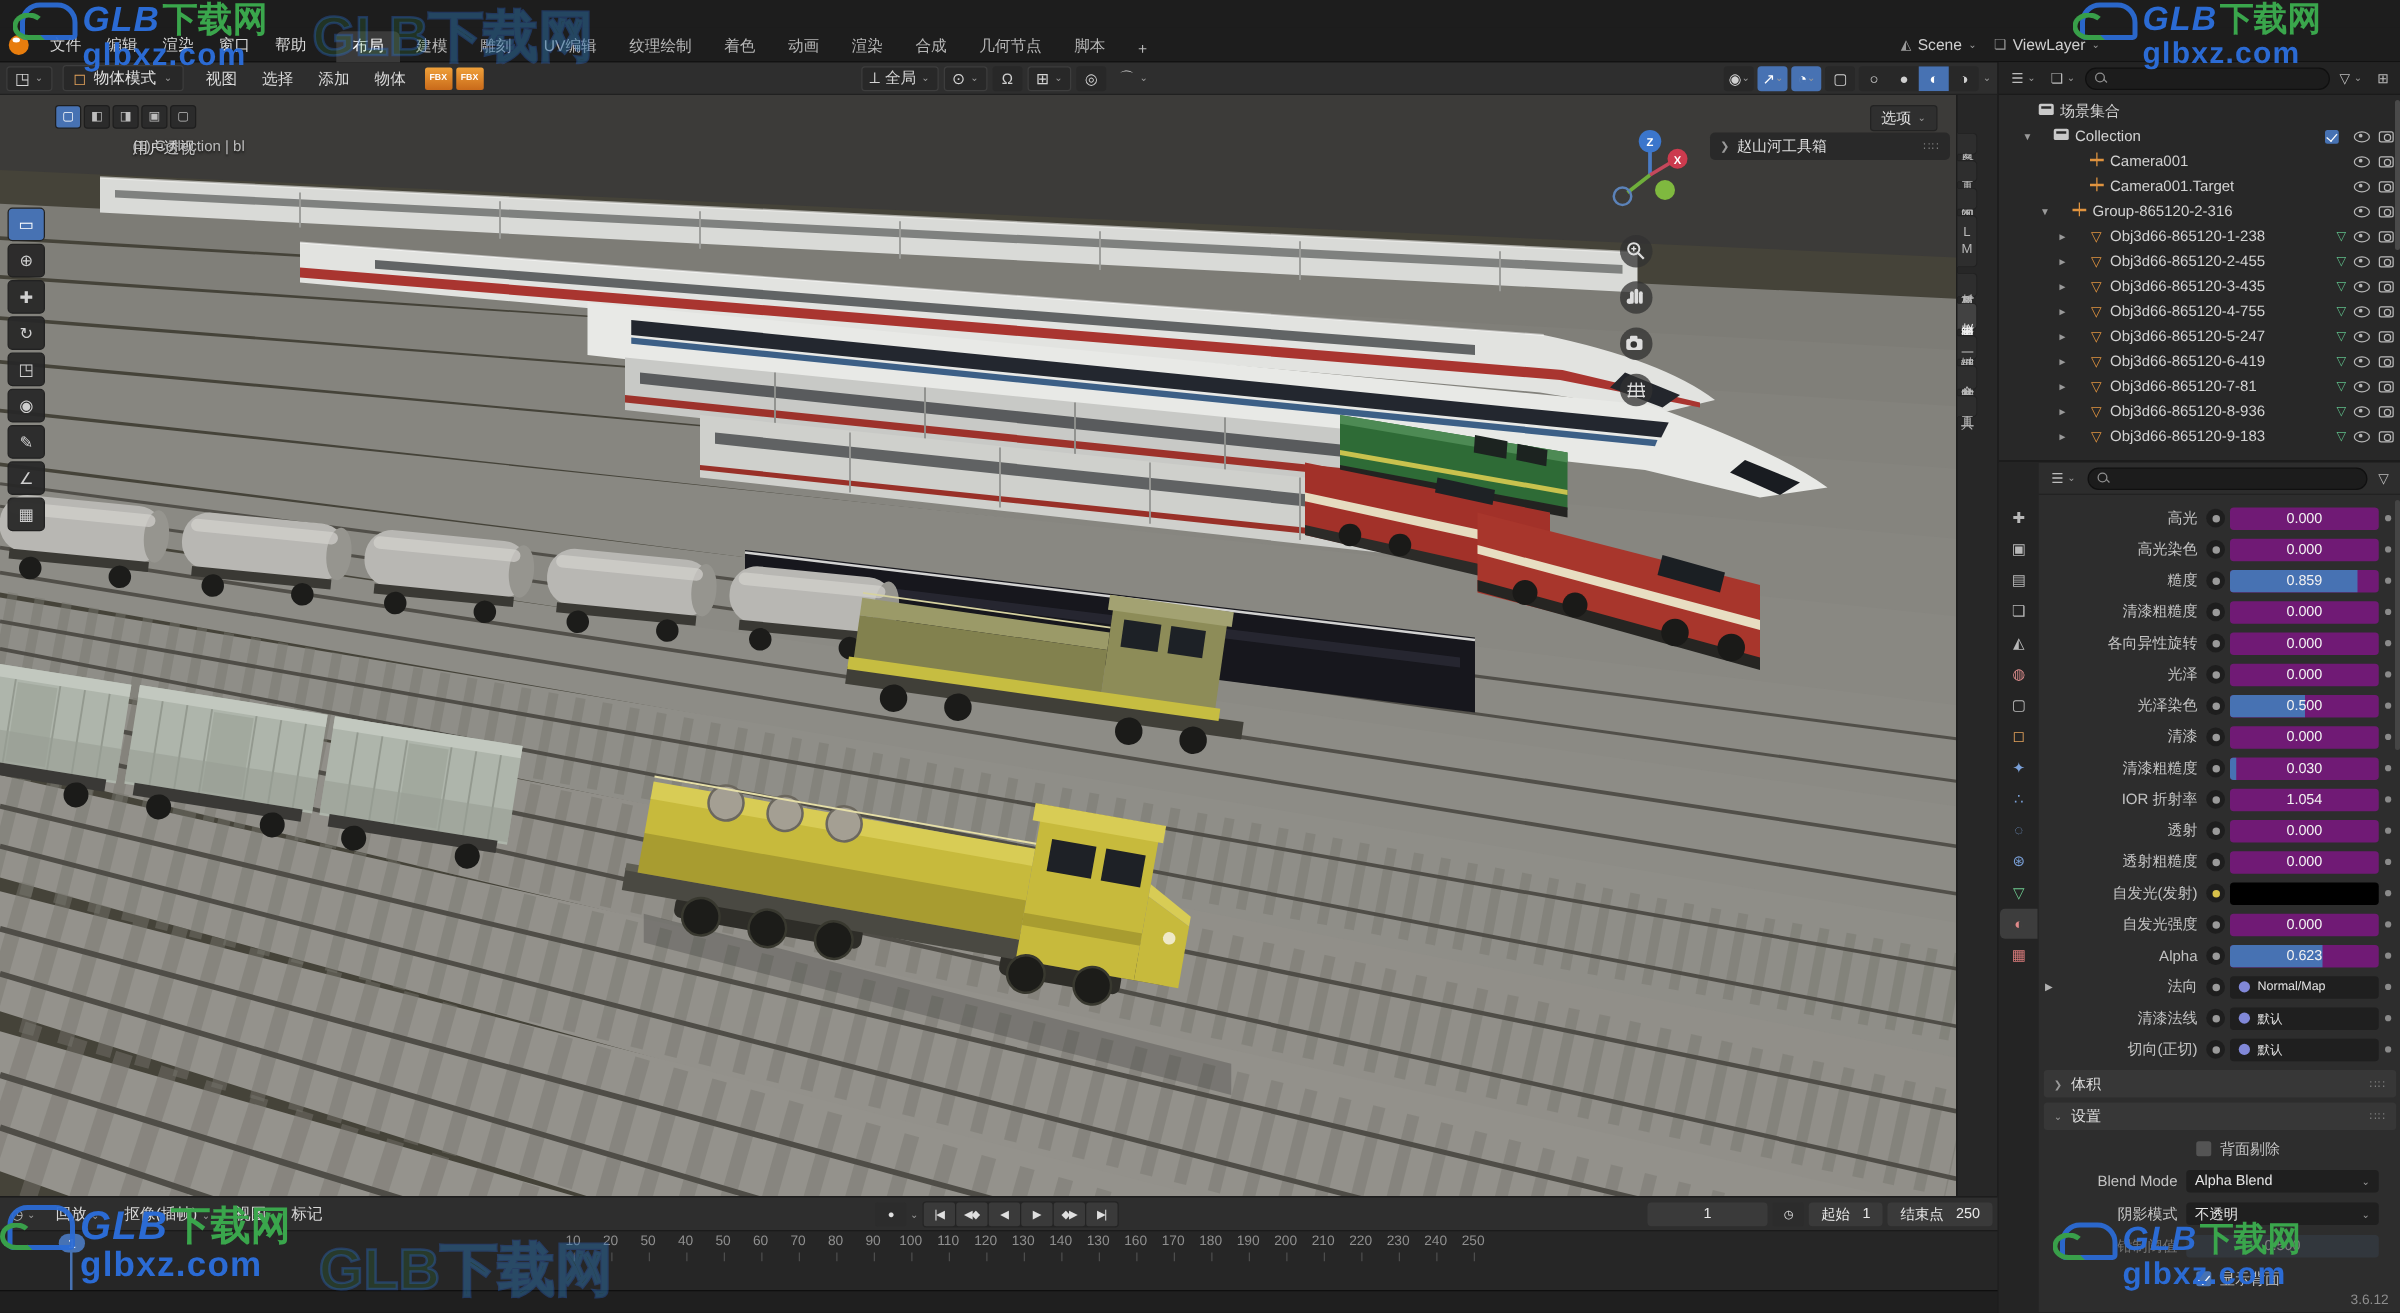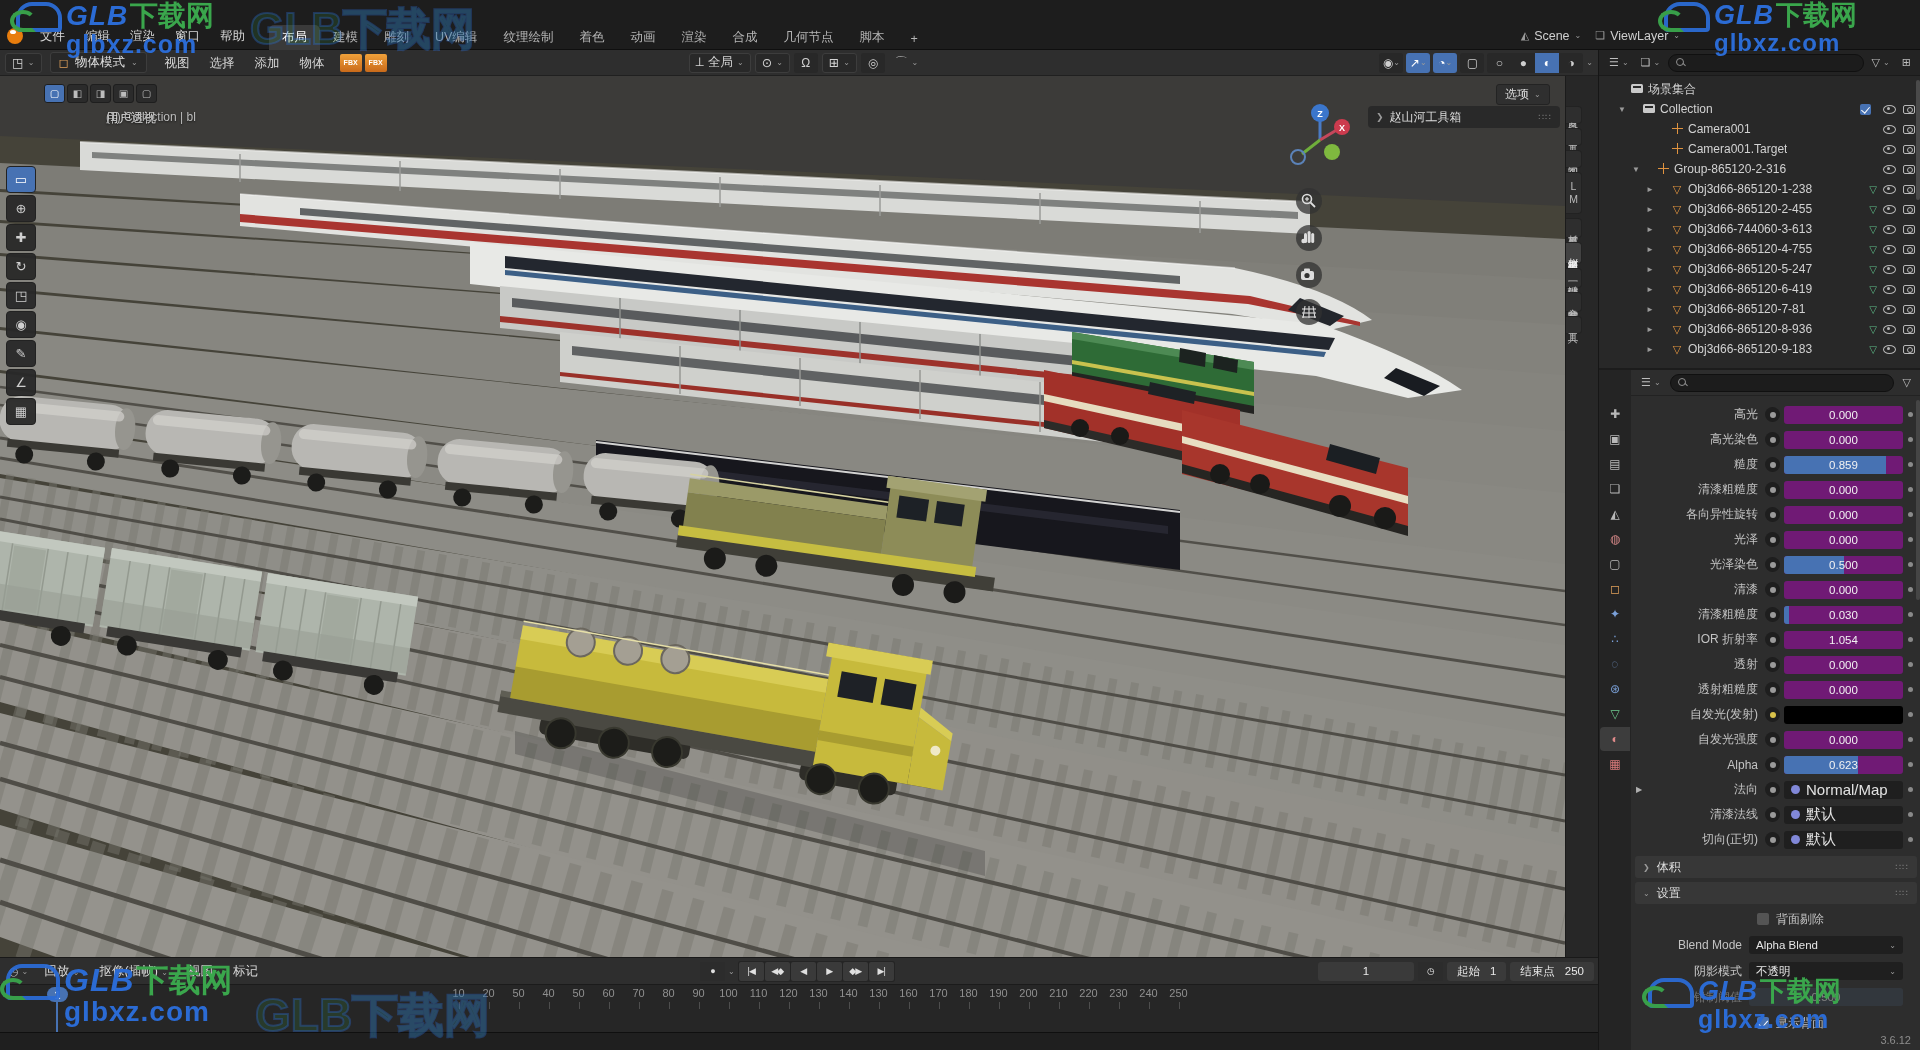--- a/index.html
+++ b/index.html
@@ -112,21 +112,21 @@
   .ldot{width:15px;height:15px;border-radius:50%;background:#1e1e1e;position:relative;flex:0 0 auto;margin-right:4px}
   .ldot::after{content:"";position:absolute;left:4.5px;top:4.5px;width:6px;height:6px;border-radius:50%;background:#9a9a9a}
   .ldot.y::after{background:#d8c14a}
   .pfield{flex:1;height:18px;border-radius:3px;position:relative;overflow:hidden}
   .slider{background:#701a75}
   .slider .fill{position:absolute;left:0;top:0;bottom:0;background:#4772b3}
   .slider .pval{position:absolute;inset:0;display:flex;align-items:center;justify-content:center;font-size:11.5px;color:#f2f2f2}
   .swatch{background:#000;display:none}
   .enumf{background:#1f1f1f;display:none;align-items:center;gap:6px;padding:0 7px}
   .enumf .edot{width:9px;height:9px;border-radius:50%;background:#8188d8}
-  .enumf .eval{font-size:15px;color:#e2e2e2}.prow.color .swatch{display:block}.prow.enum .enumf{display:flex}
+  .enumf .eval{font-size:10px;color:#e2e2e2}.prow.color .swatch{display:block}.prow.enum .enumf{display:flex}
   .rdot{width:14px;display:flex;justify-content:center}
   .rdot::after{content:"";width:5px;height:5px;border-radius:50%;background:#8a8a8a}
   .sec-header{height:22px;background:#373737;border-radius:3px;margin:4px 4px 2px 4px;display:flex;align-items:center;gap:7px;padding:0 8px;color:#dedede;font-size:12px}
   .sec-header .grip{margin-left:auto;color:#808080;font-size:9px;letter-spacing:1px}
   .srow{height:26px;display:flex;align-items:center}
   .slabel{width:118px;text-align:right;color:#c3c3c3;font-size:12px;padding-right:7px;white-space:nowrap}
   .sfield{flex:1;margin-right:18px;height:18px;background:#1f1f1f;border-radius:3px;display:flex;align-items:center;padding:0 7px;color:#e6e6e6;font-size:11.5px}
   .sfield .caret{margin-left:auto}
   .cb{width:12px;height:12px;border-radius:2px;background:#545454;margin-right:7px;flex:0 0 auto;position:relative}
   .cb.on{background:#4772b3}
@@ -784,21 +784,21 @@
 
           <div class="orow" style="padding-left: 44px;">
             <span class="exp">►</span>
             <span class="exp-glyph exp" style="width:0"></span>
             <span class="exp" style="width:12px"><b style="font-weight:normal" class="x"></b></span>
             <span class="oicon">
               
               
               <span class="mesh-o show" style="display: inline-block;">▽</span>
             </span>
-            <span class="oname">Obj3d66-744060-3-613</span>
+            <span class="oname">Obj3d66-865120-3-435</span>
             <span class="spacer"></span>
             <span style="display: inline-block;" class="mesh-g show">▽</span>
 
             <span style="display: inline-block;" class="i-eye show"></span>
             <span style="display: inline-block;" class="i-cam show"></span>
           </div>
 
           <div class="orow" style="padding-left: 44px;">
             <span class="exp">►</span>
             <span class="exp-glyph exp" style="width:0"></span>

